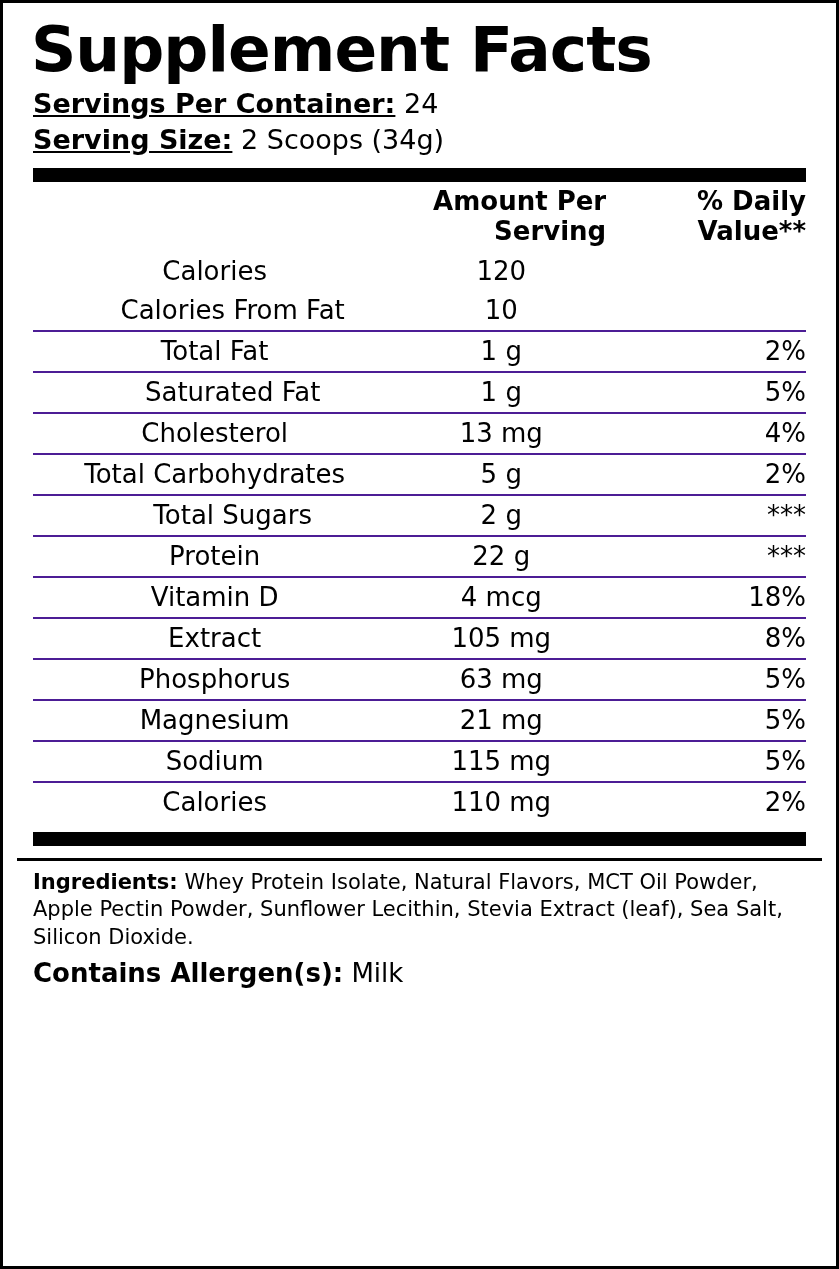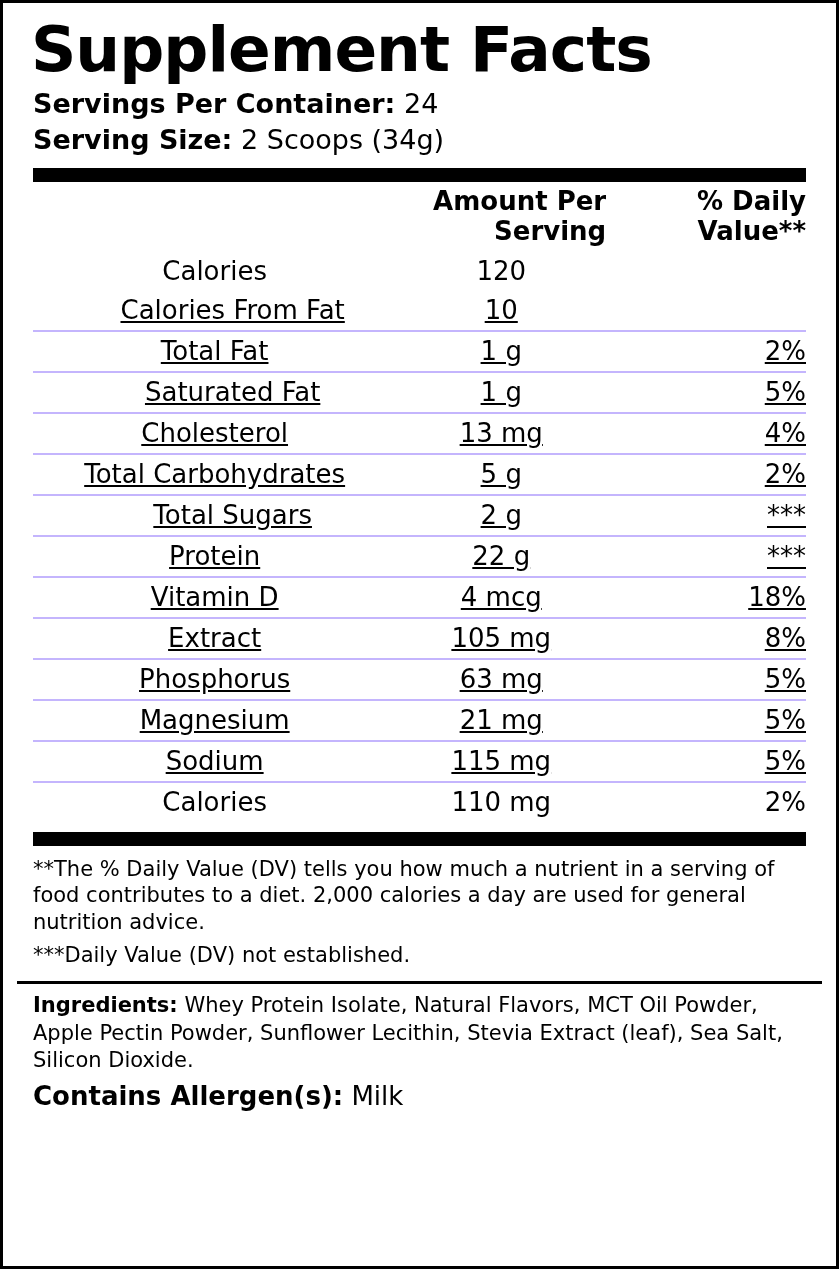--- a/index.html
+++ b/index.html
@@ -27,21 +27,21 @@
     letter-spacing: -1px;
     line-height: 1.02;
     margin: 5px 0 4px 14px;
     white-space: nowrap;
   }
   .servings {
     font-size: 27px;
     line-height: 1.32;
     margin-left: 16px;
   }
-  .servings b { font-weight: bold; }
+  .servings b { font-weight: bold; text-decoration: underline; }
 
   .rule-thick {
     height: 14px;
     background: #000;
     margin: 10px 16px 0 16px;
   }
 
   table.facts {
     width: calc(100% - 32px);
     margin: 0 16px;
@@ -57,21 +57,21 @@
   .col-dv   { text-align: right; width: 23%; }
 
   thead th {
     font-weight: bold;
     font-size: 26px;
     padding-bottom: 6px !important;
   }
   .hdr-amt { text-align: right; padding-right: 22px !important;}
   .hdr-dv  { text-align: right; }
 
-  tbody tr.bordered td { border-bottom: 2px solid #c4b5fd; text-decoration: underline; }
+  tbody tr.bordered td { border-bottom: 2px solid #4c1d95; }
   tbody tr.noborder td { border-bottom: none; }
   .indent { padding-left: 36px !important; }
 
   .footnotes {
     font-size: 21px;
     line-height: 1.28;
     margin: 10px 16px 0 16px;
   }
   .footnotes p { margin: 0 0 0 0; }
   .footnotes p + p { margin-top: 6px; }
@@ -189,24 +189,20 @@
         <tr class="noborder">
           <td class="col-name">Calories</td>
           <td class="col-amt">110 mg</td>
           <td class="col-dv">2%</td>
         </tr>
       </tbody>
   </table>
 
   <div class="rule-thick"></div>
 
-  <div class="footnotes">
-    <p>**The % Daily Value (DV) tells you how much a nutrient in a serving of food contributes to a diet. 2,000 calories a day are used for general nutrition advice.</p>
-    <p>***Daily Value (DV) not established.</p>
-  </div>
 
   <div class="bottom-rule"></div>
 
   <div class="ingredients">
     <b>Ingredients:</b><span> Whey Protein Isolate, Natural Flavors, MCT Oil Powder, Apple Pectin Powder, Sunflower Lecithin, Stevia Extract (leaf), Sea Salt, Silicon Dioxide.</span>
   </div>
   <div class="allergens">
     <b>Contains Allergen(s):</b><span> Milk</span>
   </div>
 

